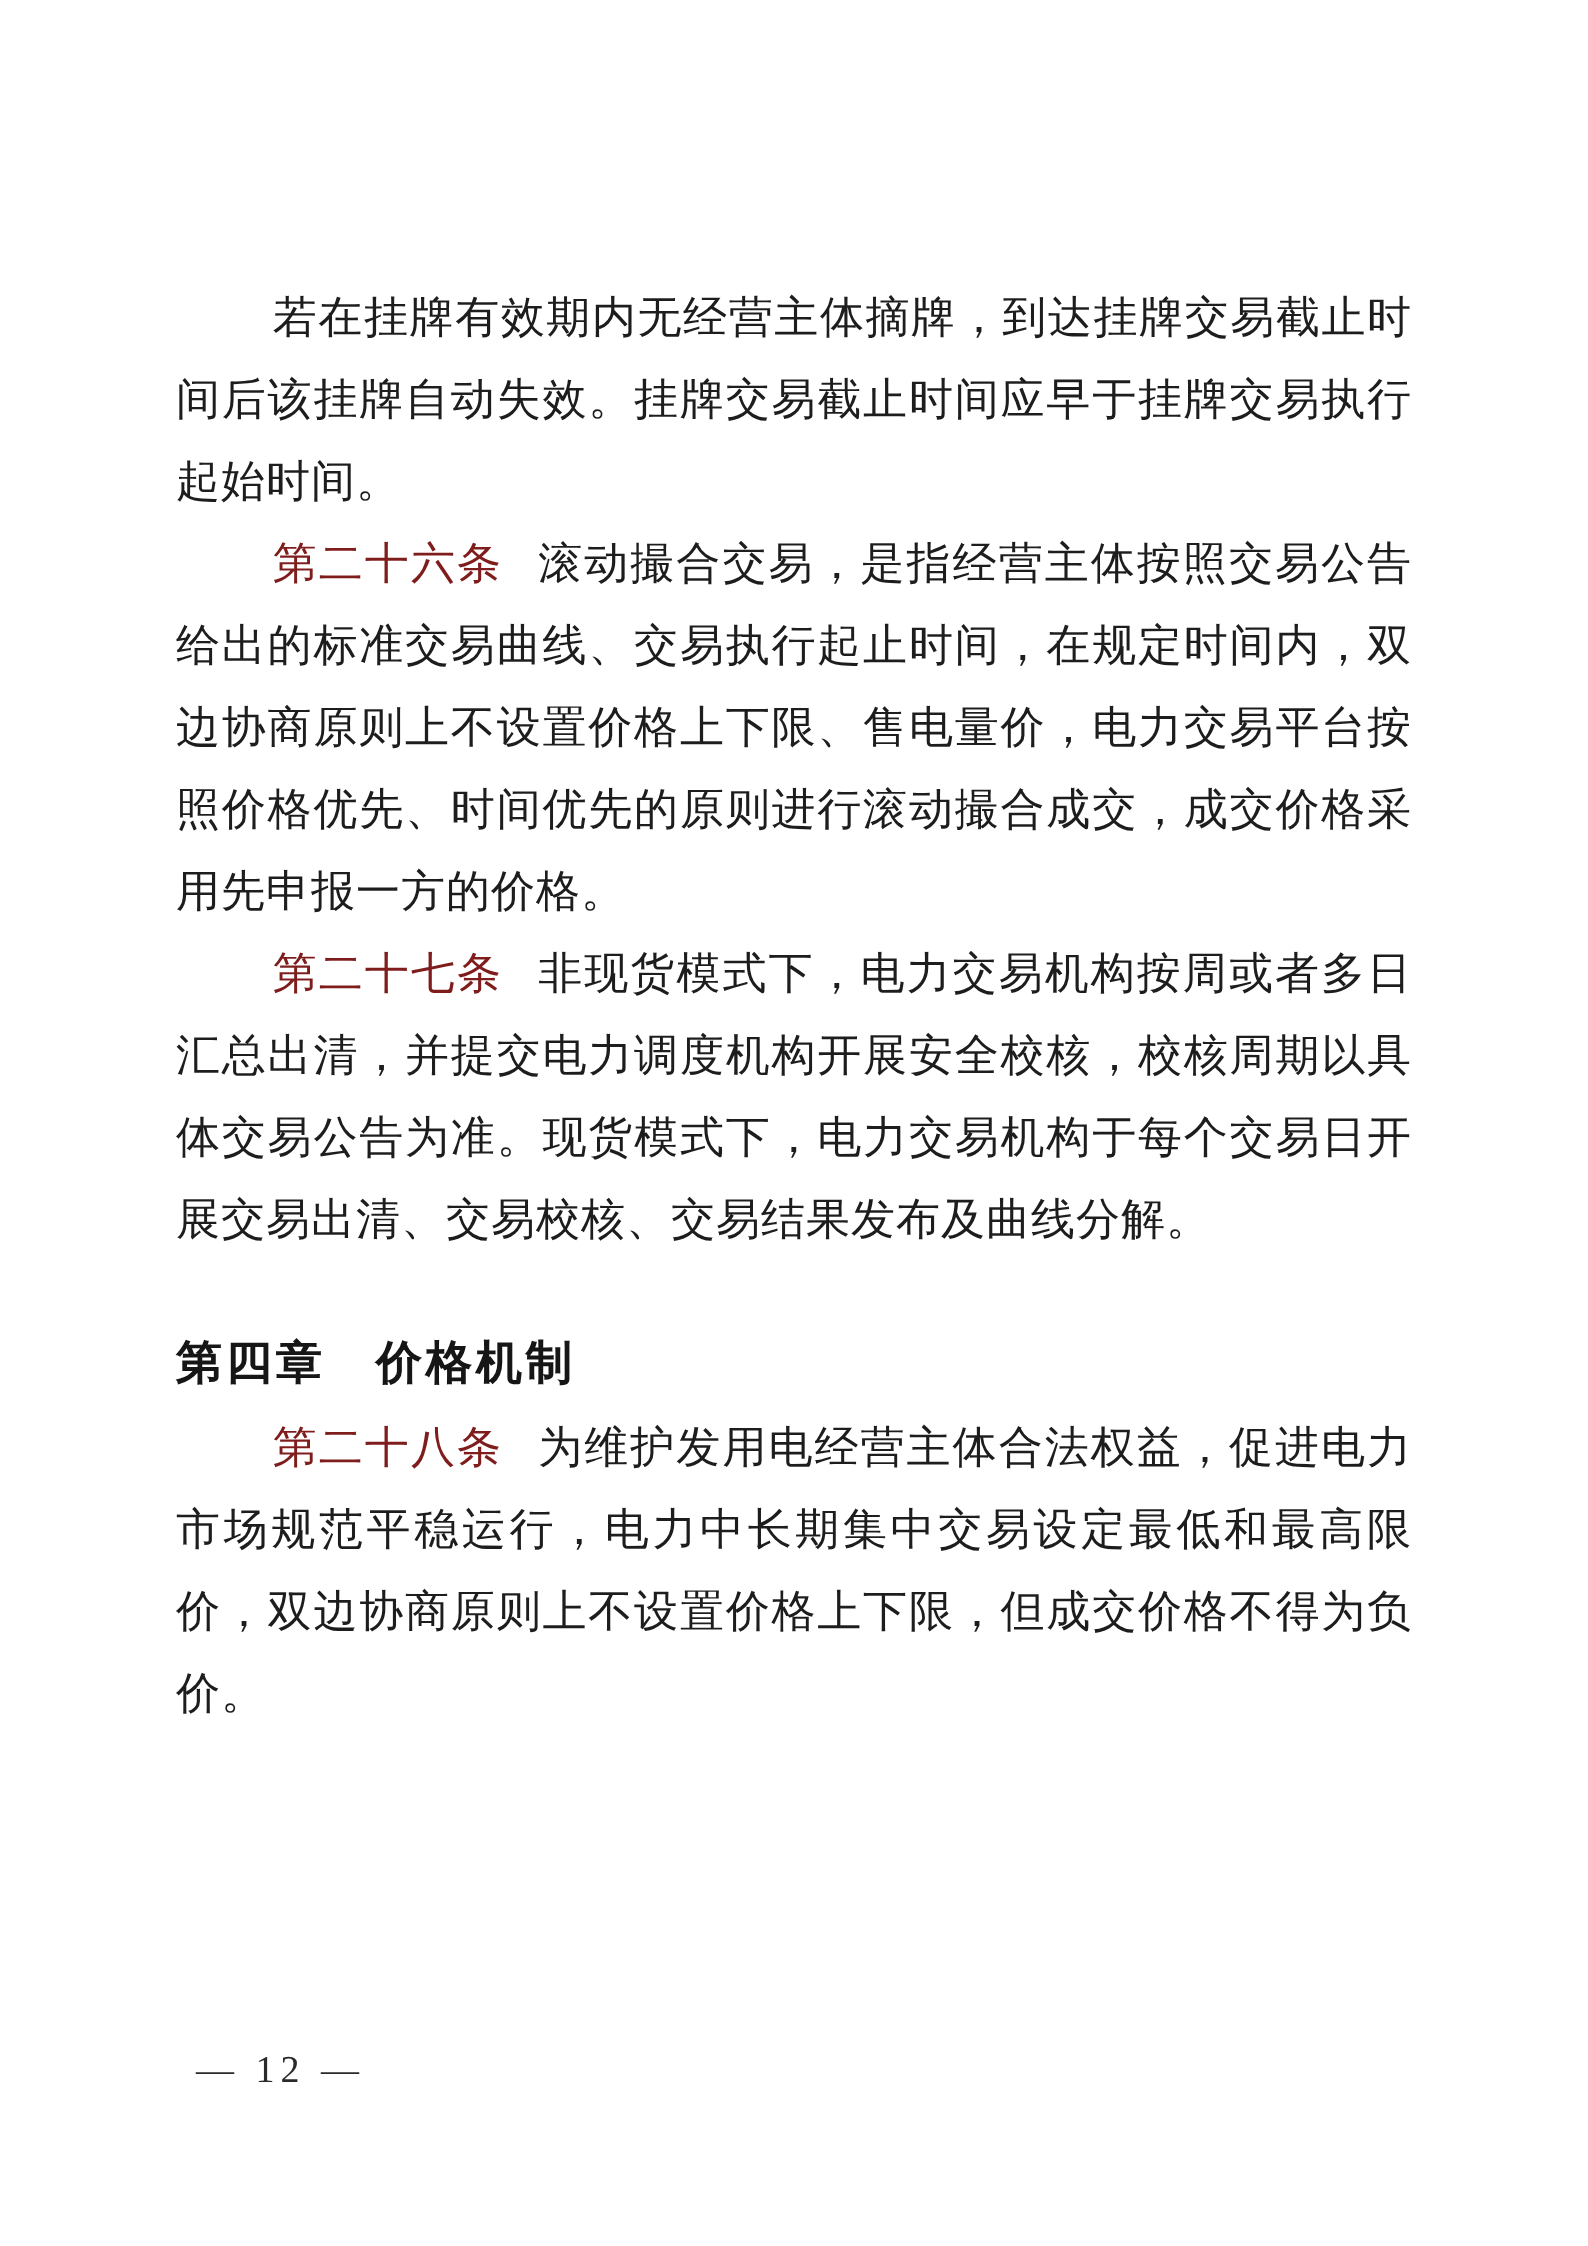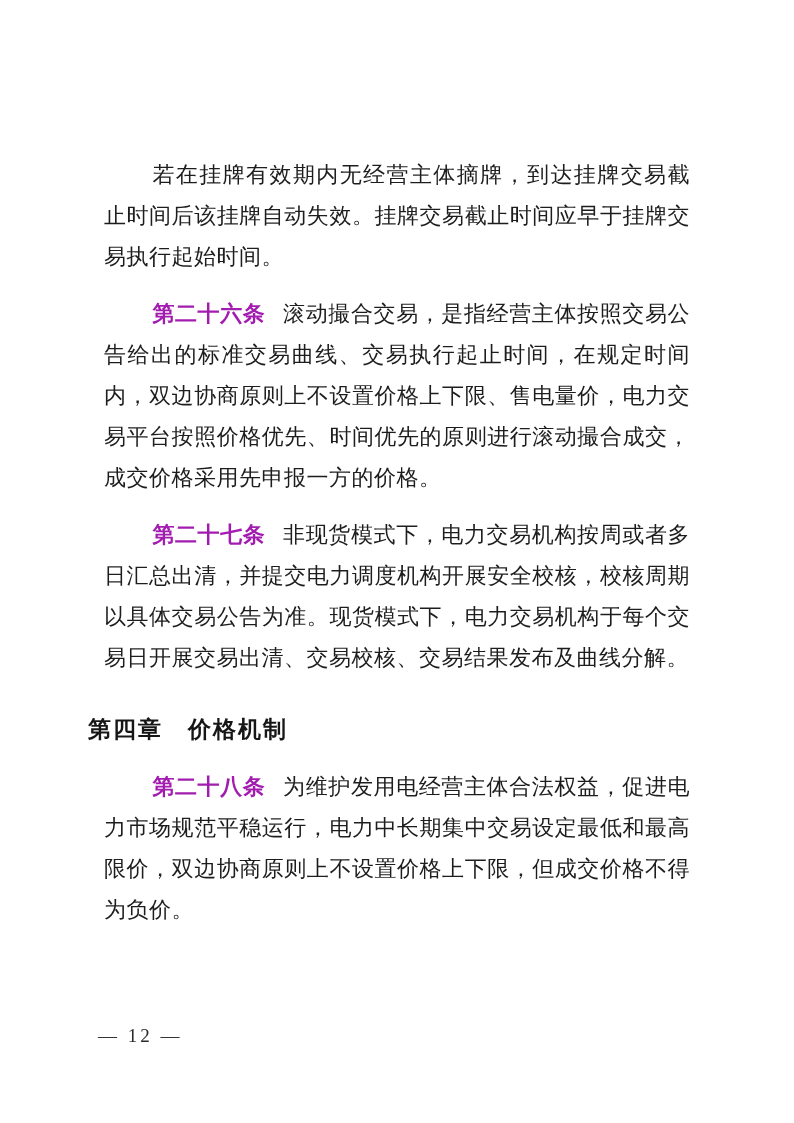--- a/index.html
+++ b/index.html
@@ -16,32 +16,32 @@
     overflow: hidden;
     color: #1d1d1d;
   }
   .content {
     position: absolute;
     left: 88px;
     top: 138px;
     width: 618px;
   }
   .para {
-    margin: 16px;
+    margin: 0;
     font-family: "Liberation Serif", "DejaVu Serif", serif;
     font-size: 22px;
     line-height: 41px;
     text-align: justify;
     text-indent: 2.2em;
     color: #1d1d1d;
     letter-spacing: 0.5px;
   }
   .article-lead {
-    font-weight: bold;
-    color: #a21caf;
+    font-weight: normal;
+    color: #7f1d1d;
     margin-right: 0.8em;
   }
   .chapter-heading {
     margin: 30px 0 1px 0;
     text-align: left;
     font-family: "Liberation Sans", "DejaVu Sans", sans-serif;
     font-size: 23px;
     font-weight: bold;
     line-height: 42px;
     color: #161616;

